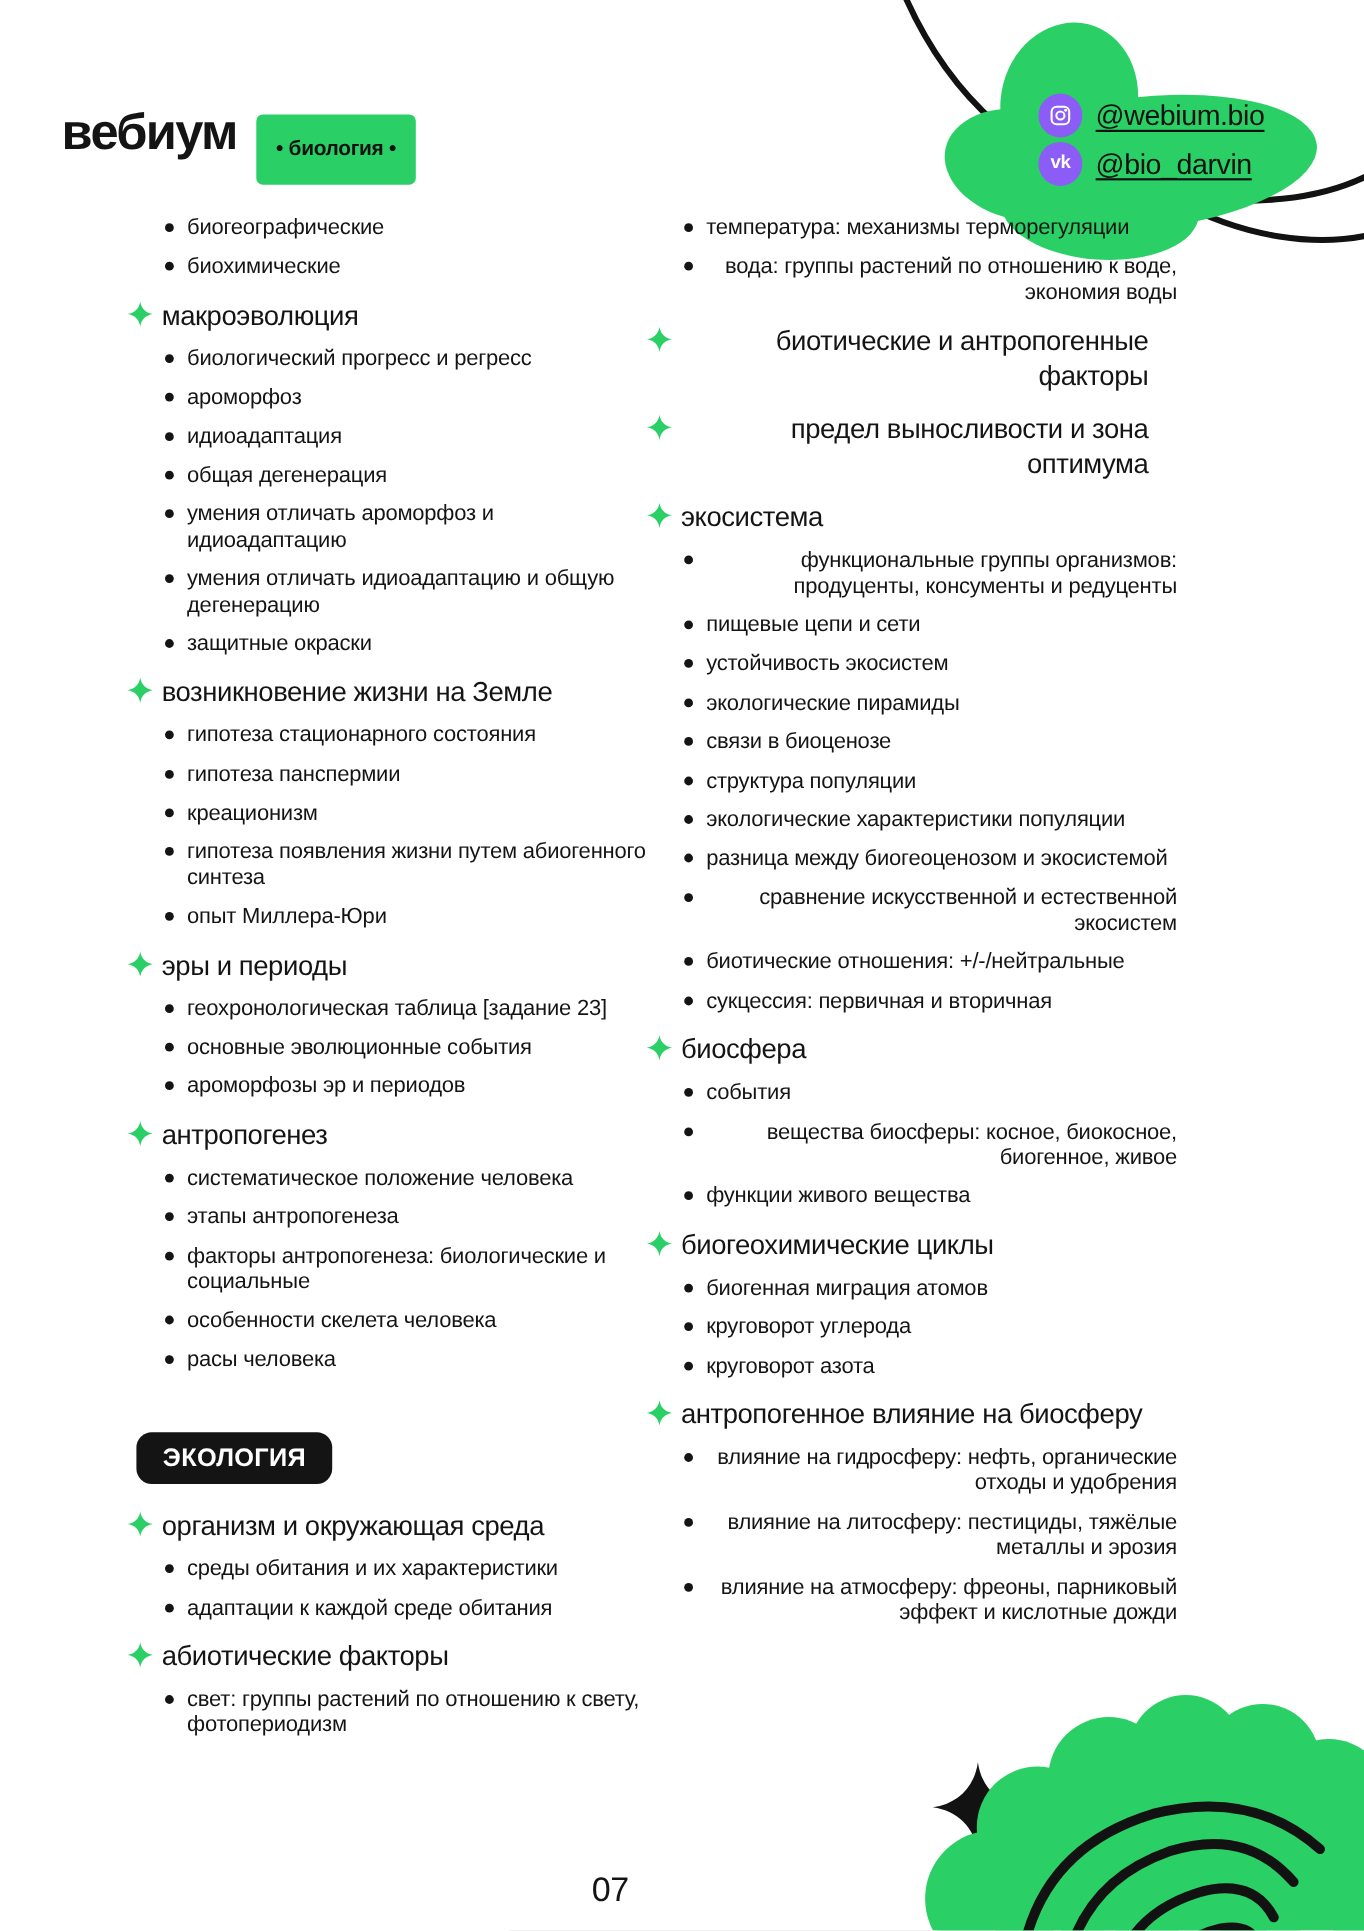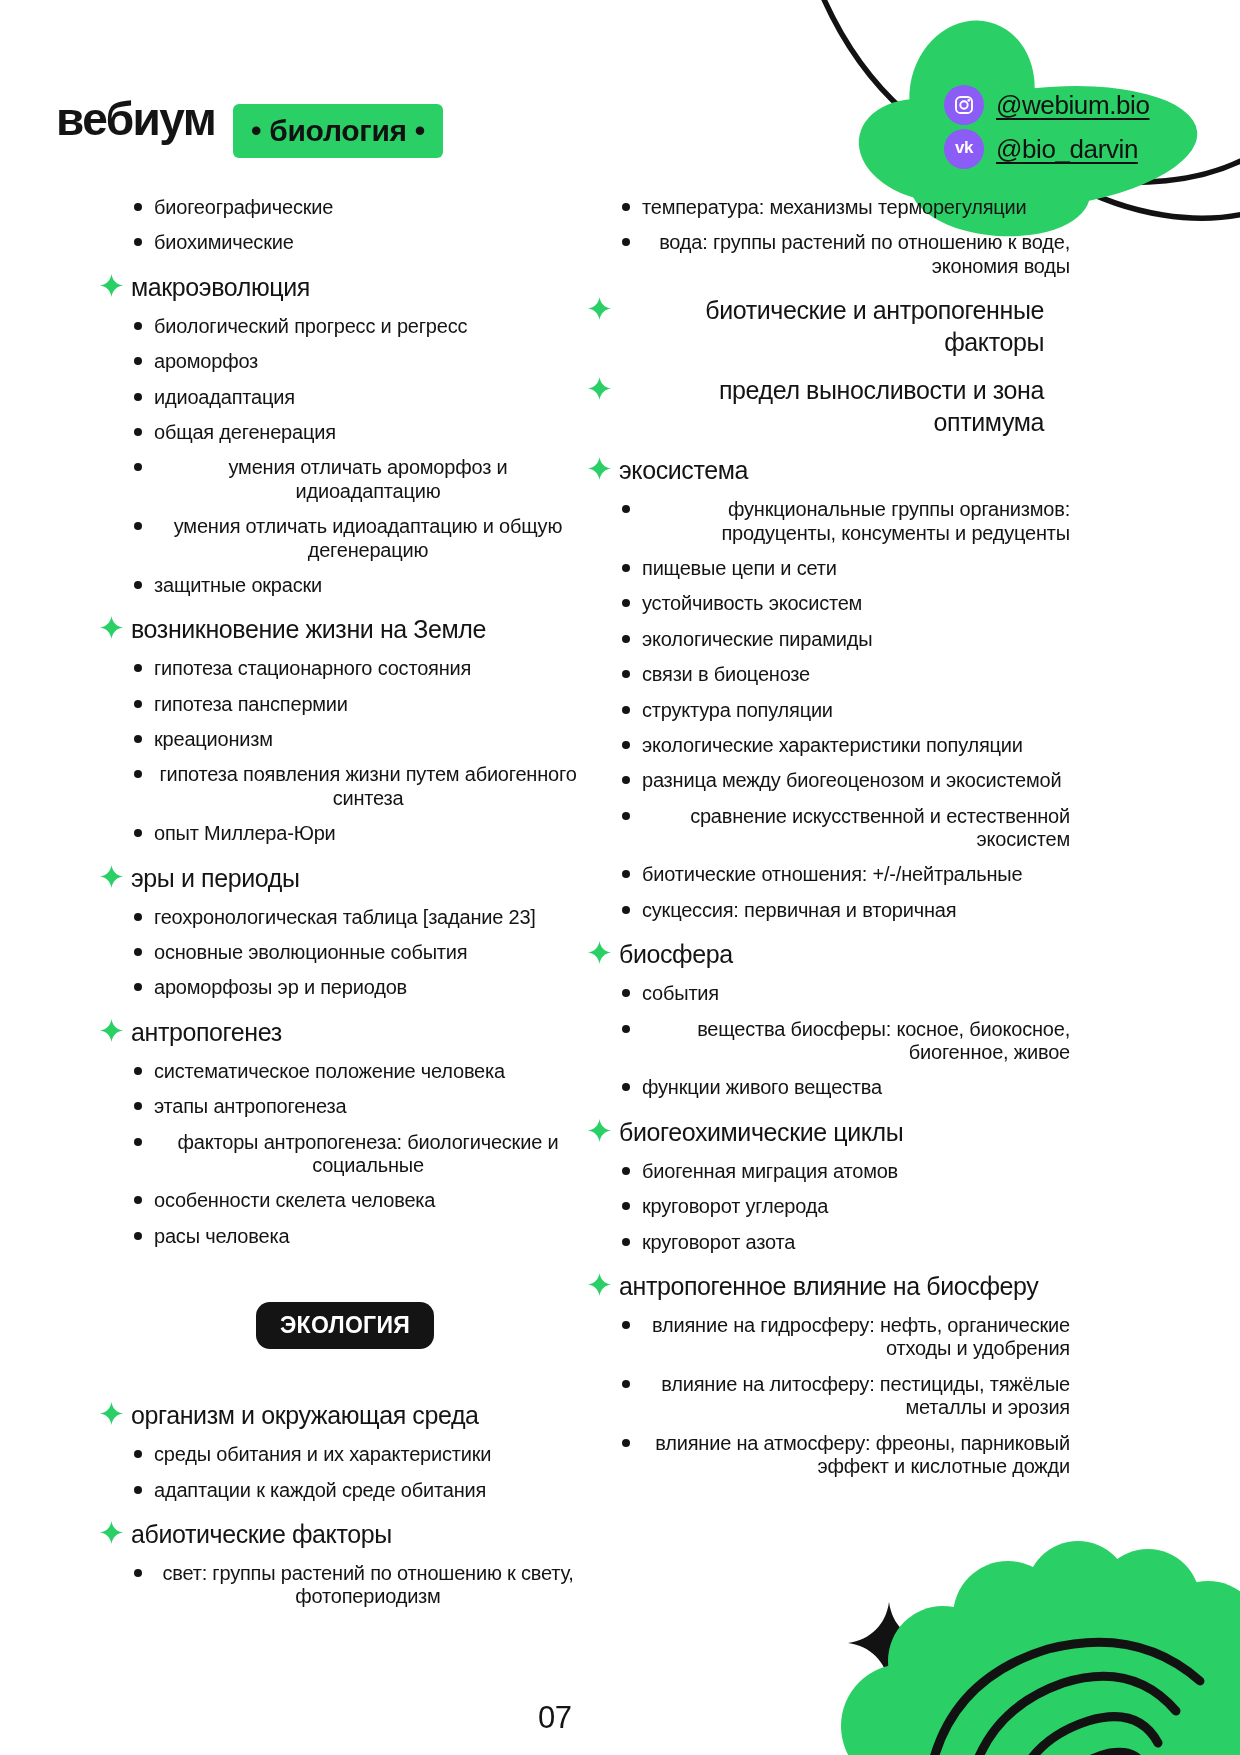--- a/index.html
+++ b/index.html
@@ -4,41 +4,41 @@
 <style>
   html,body{margin:0;padding:0;background:#e8e8e8;}
   .page{position:relative;width:1240px;height:1755px;background:#ffffff;overflow:hidden;
         font-family:"Liberation Sans","DejaVu Sans",sans-serif;color:#141414;}
   
   .curves{position:absolute;left:0;top:0;z-index:1;pointer-events:none;}
   .bottom-art{position:absolute;right:-18px;bottom:-26px;z-index:1;pointer-events:none;}
   .sparkle-black{position:absolute;left:848px;top:1600px;z-index:1;}
   
   .logo{position:absolute;left:56px;top:92px;font-size:46px;font-weight:600;letter-spacing:-1.5px;z-index:3;}
-  .subject-badge{position:absolute;left:233px;top:104px;height:54px;padding:0 18px;display:flex;align-items:center;
-        border-radius:6px;font-size:30px;font-weight:600;letter-spacing:-0.3px;color:#121212;z-index:3;}
+  .subject-badge{position:absolute;left:233px;top:104px;height:64px;padding:0 18px;display:flex;align-items:center;
+        border-radius:6px;font-size:19px;font-weight:600;letter-spacing:-0.3px;color:#121212;z-index:3;}
   
   .social-blob{position:absolute;left:0;top:0;z-index:2;pointer-events:none;}
   .social-row{position:absolute;display:flex;align-items:center;gap:12px;z-index:3;height:42px;justify-content:center;}
   .social-row.r1{left:944px;top:84px;}
   .social-row.r2{left:944px;top:128px;}
   .soc-circle{width:40px;height:40px;border-radius:50%;background:#8b5cf6;display:flex;align-items:center;justify-content:center;flex:0 0 auto;}
   .handle{font-size:26px;letter-spacing:-0.4px;color:#121212;text-decoration:underline;text-underline-offset:4px;text-decoration-thickness:2px;cursor:pointer;}
   .vk-label{color:#fff;font-size:17px;font-weight:700;letter-spacing:-0.5px;transform:translateY(-1px);}
   
   .col{position:absolute;top:196px;width:482px;z-index:2;}
-  .col-left{left:100px;text-align:center;}
+  .col-left{left:116px;}
   .col-right{left:588px;text-align:right;}
   .sub-item{display:flex;margin-bottom:12px;}
   .dot{width:8px;height:8px;border-radius:50%;background:#141414;margin:7px 12px 0 34px;flex:0 0 auto;}
   .sub-label{font-size:20px;line-height:1.17;letter-spacing:-0.2px;max-width:428px;}
   .topic-item{display:flex;margin:16px 0 12px 0;}
   .sparkle{width:23px;height:23px;margin:3px 8px 0 0;flex:0 0 auto;}
   .topic-label{font-size:25px;line-height:1.28;letter-spacing:-0.4px;font-weight:400;max-width:425px;}
-  .section-badge{display:inline-block;margin:42px 0 34px 8px;background:#141414;color:#fff;border-radius:14px;
+  .section-badge{display:inline-block;margin:42px 0 6px 8px;background:#141414;color:#fff;border-radius:14px;
         padding:10px 24px;font-size:23px;font-weight:600;letter-spacing:0.3px;}
   .page-number{position:absolute;left:538px;top:1700px;font-size:31px;font-weight:500;letter-spacing:-0.5px;z-index:2;}
 </style>
 </head>
 <body>
 
 <div class="page">
 
   <svg class="curves" width="1240" height="300" viewBox="0 0 1240 300">
     <path d="M 812 -30 C 856 90 940 160 1040 175 C 1140 190 1205 182 1252 155" fill="none" stroke="#121212" stroke-width="5.5" stroke-linecap="round"></path>

